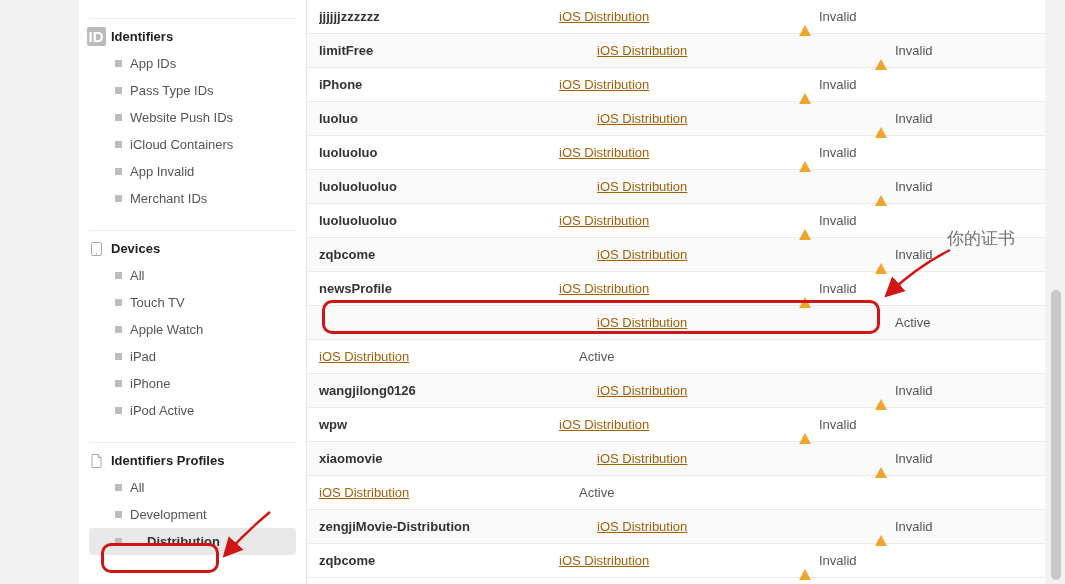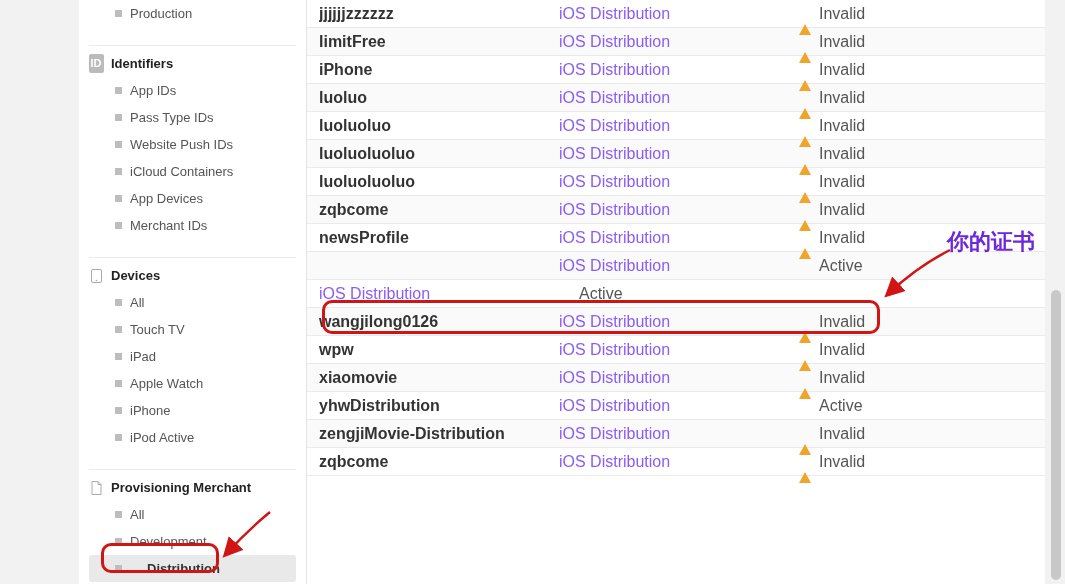--- a/index.html
+++ b/index.html
@@ -68,28 +68,28 @@
       gap: 25px;
     }
     .main {
       flex: 1;
       overflow: auto;
       position: relative;
     }
     .table-row {
       display: flex;
       align-items: center;
-      height: 28px;
+      height: 34px;
       border-bottom: 1px solid #eaeaea;
-      font-size: 16px;
+      font-size: 13px;
       padding: 0 12px;
     }
-    .table-row.alt { background: #fafafa; }
+    .table-row.alt { background: #fafafa; gap: 38px; }
     .col-name { width: 240px; font-weight: bold; color: #333; overflow: hidden; text-overflow: ellipsis; white-space: nowrap;}
-    .col-type { width: 240px; color: #8b5cf6; }
+    .col-type { width: 240px; color: #a16207; text-decoration: underline; }
     .col-status { flex: 1; color: #555; display: flex; align-items: center; gap: 8px; }
     .status-icon {
       width: 12px; height: 12px;
       display: inline-block;
       flex-shrink: 0;
     }
     .warn-tri {
       width: 0; height: 0;
       border-left: 6px solid transparent;
       border-right: 6px solid transparent;
@@ -106,57 +106,51 @@
     }
     
     .anno-rect {
       position: absolute;
       border: 3px solid #d11414;
       border-radius: 10px;
       pointer-events: none;
     }
     .anno-text {
       position: absolute;
-      color: #6d28d9;
-      font-size: 22px;
-      font-weight: 700;
+      color: #737373;
+      font-size: 17px;
+      font-weight: 400;
       pointer-events: none;
     }
     .anno-arrow { position: absolute; pointer-events: none; }
     .scrollbar-track {
       position: absolute;
       right: 2px; top: 0; bottom: 0;
       width: 14px;
     }
     .scrollbar-thumb {
       position: absolute;
       right: 2px;
       top: 290px;
       width: 10px;
       height: 290px;
       background: #c8c8c8;
       border-radius: 5px;
     }
-    .id-badge { background:#bbb; color:#fff; font-size:11px; font-weight:bold; padding:4px 2px; border-radius:2px; line-height:11px; }
+    .id-badge { background:#bbb; color:#fff; font-size:15px; font-weight:bold; padding:4px 2px; border-radius:2px; line-height:11px; }
   </style>
 </head>
 <body>
 
 <div class="page">
 
   <div class="content-area">
 
     <div class="sidebar">
 
-      <div id="cert-items">
-          <div class="sidebar-item">
-            <span class="bullet"></span>
-            <span>Production</span>
-          </div>
-        </div>
 
       <div class="sidebar-group-header">
         <span class="group-icon">
             <span class="id-badge">ID</span>
           </span>
         <span>Identifiers</span>
       </div>
       <div id="identifiers-items">
           <div class="sidebar-item">
             <span class="bullet"></span>
@@ -169,21 +163,21 @@
           <div class="sidebar-item">
             <span class="bullet"></span>
             <span>Website Push IDs</span>
           </div>
           <div class="sidebar-item">
             <span class="bullet"></span>
             <span>iCloud Containers</span>
           </div>
           <div class="sidebar-item">
             <span class="bullet"></span>
-            <span>App Devices</span>
+            <span>App Invalid</span>
           </div>
           <div class="sidebar-item">
             <span class="bullet"></span>
             <span>Merchant IDs</span>
           </div>
         </div>
 
       <div class="sidebar-group-header">
         <span class="group-icon">
           <svg width="11" height="14" viewBox="0 0 11 14">
@@ -197,44 +191,44 @@
           <div class="sidebar-item">
             <span class="bullet"></span>
             <span>All</span>
           </div>
           <div class="sidebar-item">
             <span class="bullet"></span>
             <span>Touch TV</span>
           </div>
           <div class="sidebar-item">
             <span class="bullet"></span>
+            <span>Apple Watch</span>
+          </div>
+          <div class="sidebar-item">
+            <span class="bullet"></span>
             <span>iPad</span>
-          </div>
-          <div class="sidebar-item">
-            <span class="bullet"></span>
-            <span>Apple Watch</span>
           </div>
           <div class="sidebar-item">
             <span class="bullet"></span>
             <span>iPhone</span>
           </div>
           <div class="sidebar-item">
             <span class="bullet"></span>
             <span>iPod Active</span>
           </div>
         </div>
 
       <div class="sidebar-group-header">
         <span class="group-icon">
           <svg width="11" height="14" viewBox="0 0 11 14">
               <path d="M1 0.5 h6 l3 3 v10 h-9 z" fill="none" stroke="#aaa"></path>
               <path d="M7 0.5 v3 h3" fill="none" stroke="#aaa"></path>
             </svg>
         </span>
-        <span>Provisioning Merchant</span>
+        <span>Identifiers Profiles</span>
       </div>
       <div id="profiles-items">
           <div class="sidebar-item">
             <span class="bullet"></span>
             <span>All</span>
           </div>
           <div class="sidebar-item">
             <span class="bullet"></span>
             <span>Development</span>
           </div>
@@ -353,21 +347,20 @@
           </div>
           <div class="table-row alt">
             <div class="col-name">xiaomovie</div>
             <div class="col-type">iOS Distribution</div>
             <div class="col-status">
               <span class="status-icon"><span class="warn-tri"></span></span>
               <span>Invalid</span>
             </div>
           </div>
           <div class="table-row">
-            <div class="col-name">yhwDistribution</div>
             <div class="col-type">iOS Distribution</div>
             <div class="col-status">
               <span class="status-icon"><span class="green-dot"></span></span>
               <span>Active</span>
             </div>
           </div>
           <div class="table-row alt">
             <div class="col-name">zengjiMovie-Distribution</div>
             <div class="col-type">iOS Distribution</div>
             <div class="col-status">

